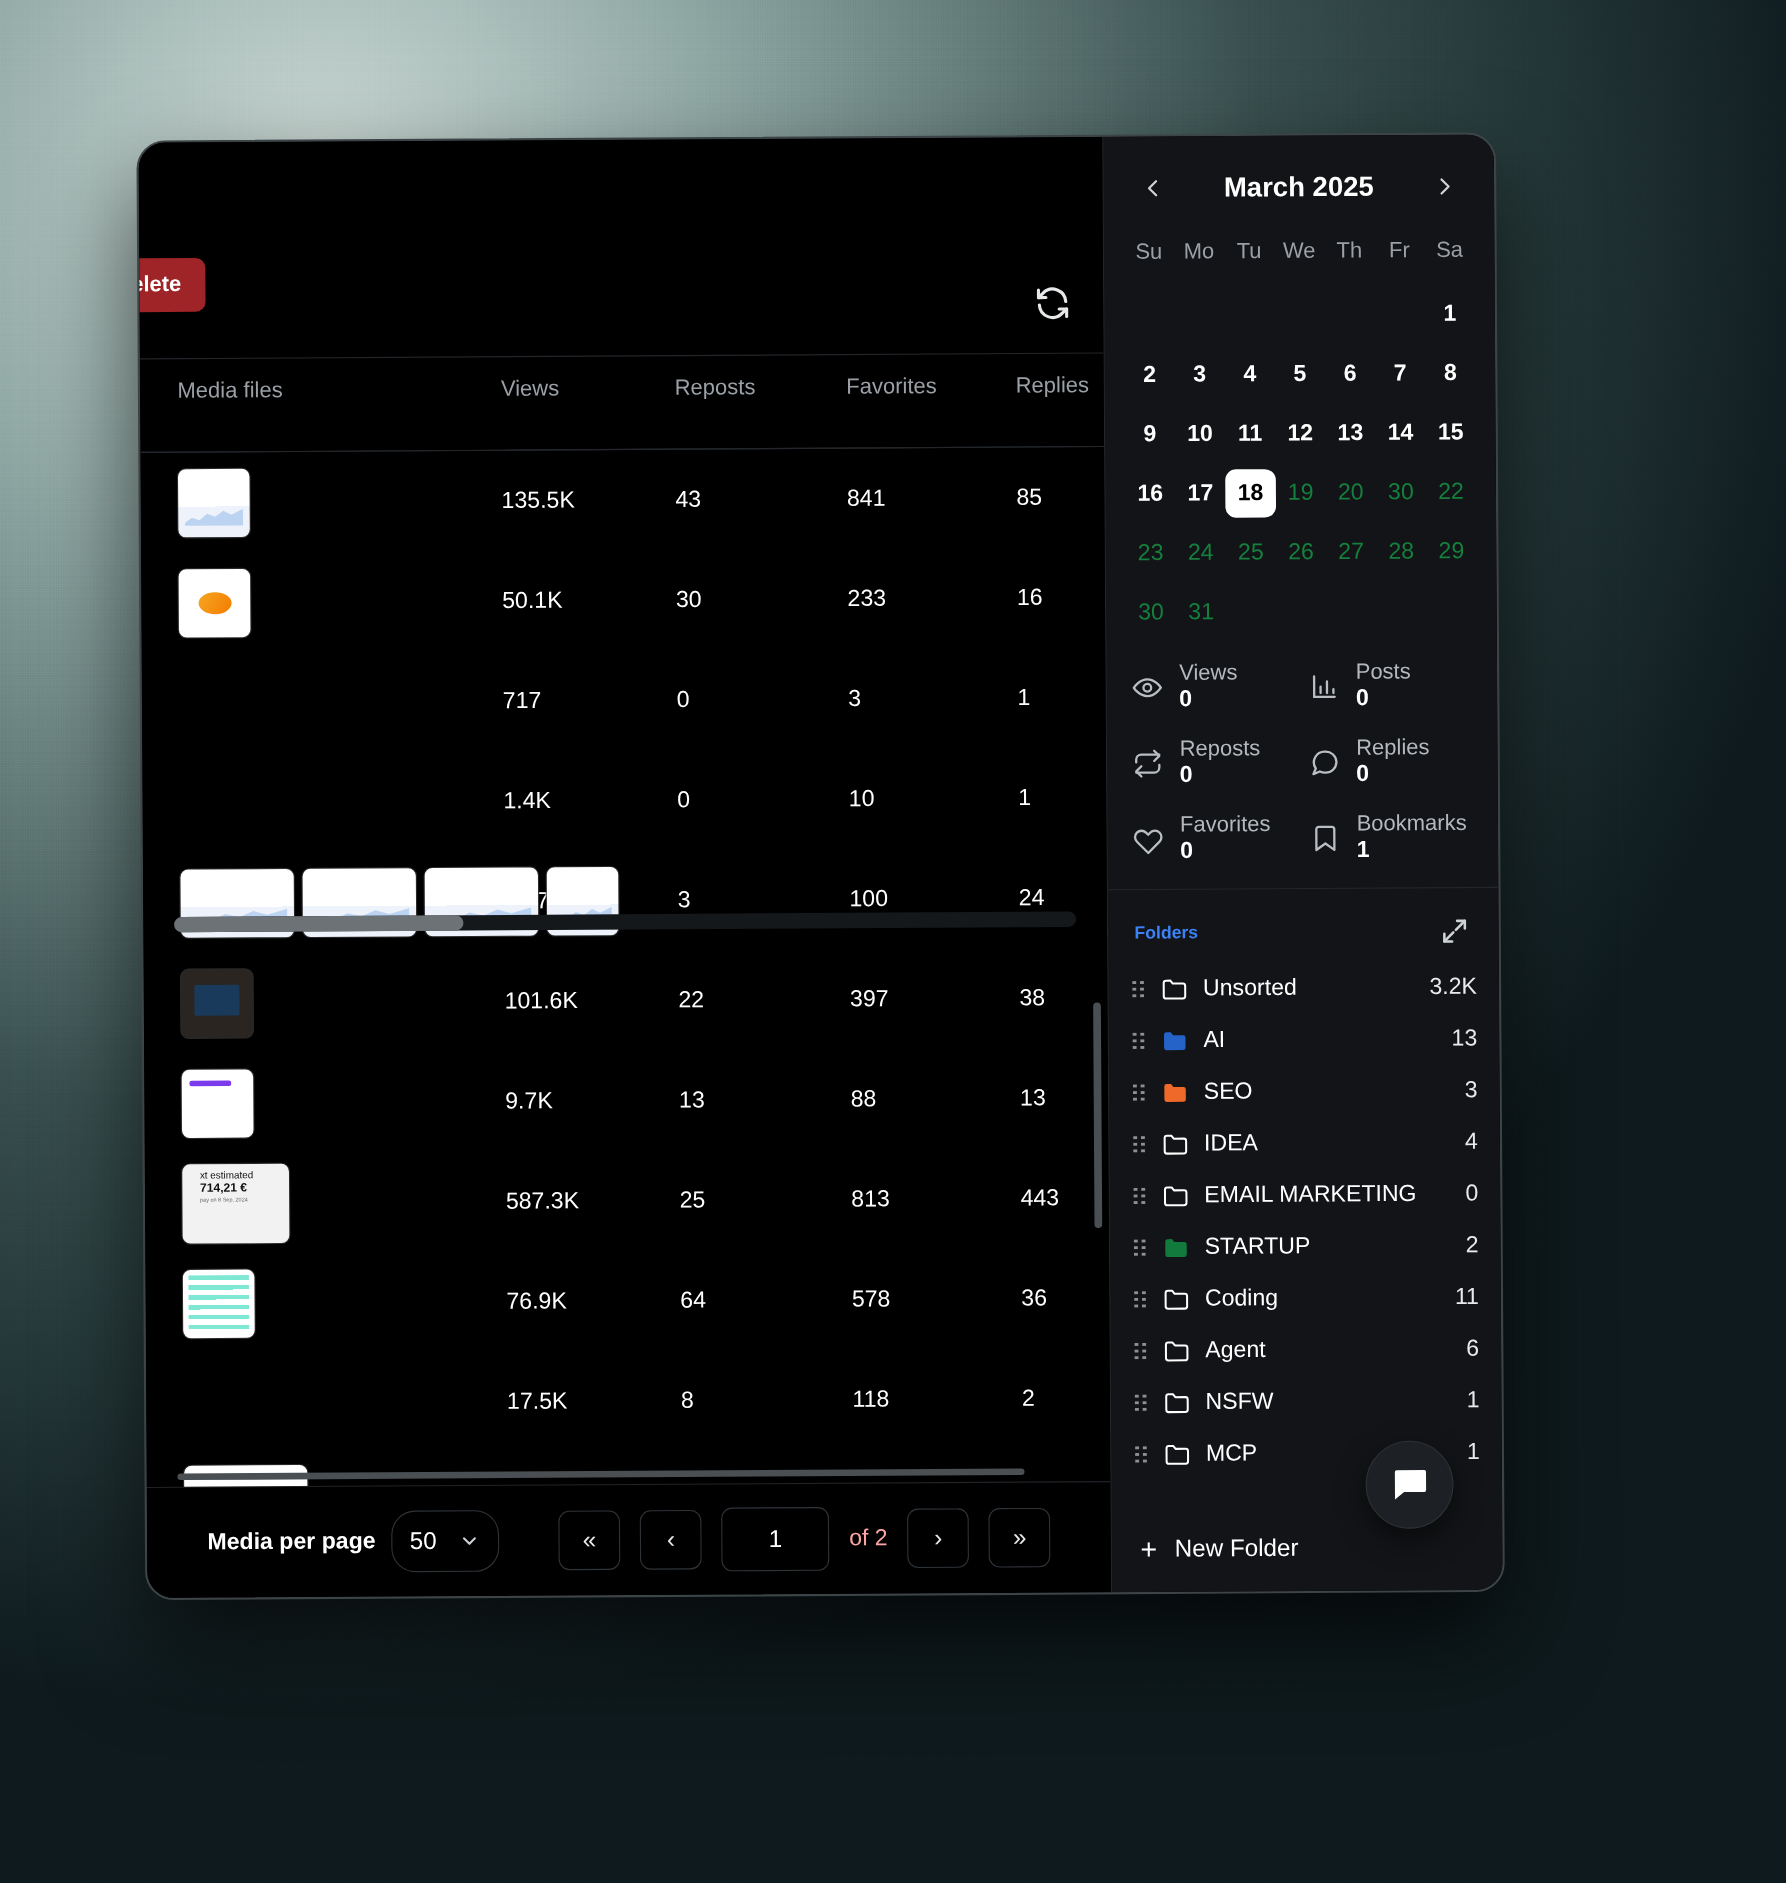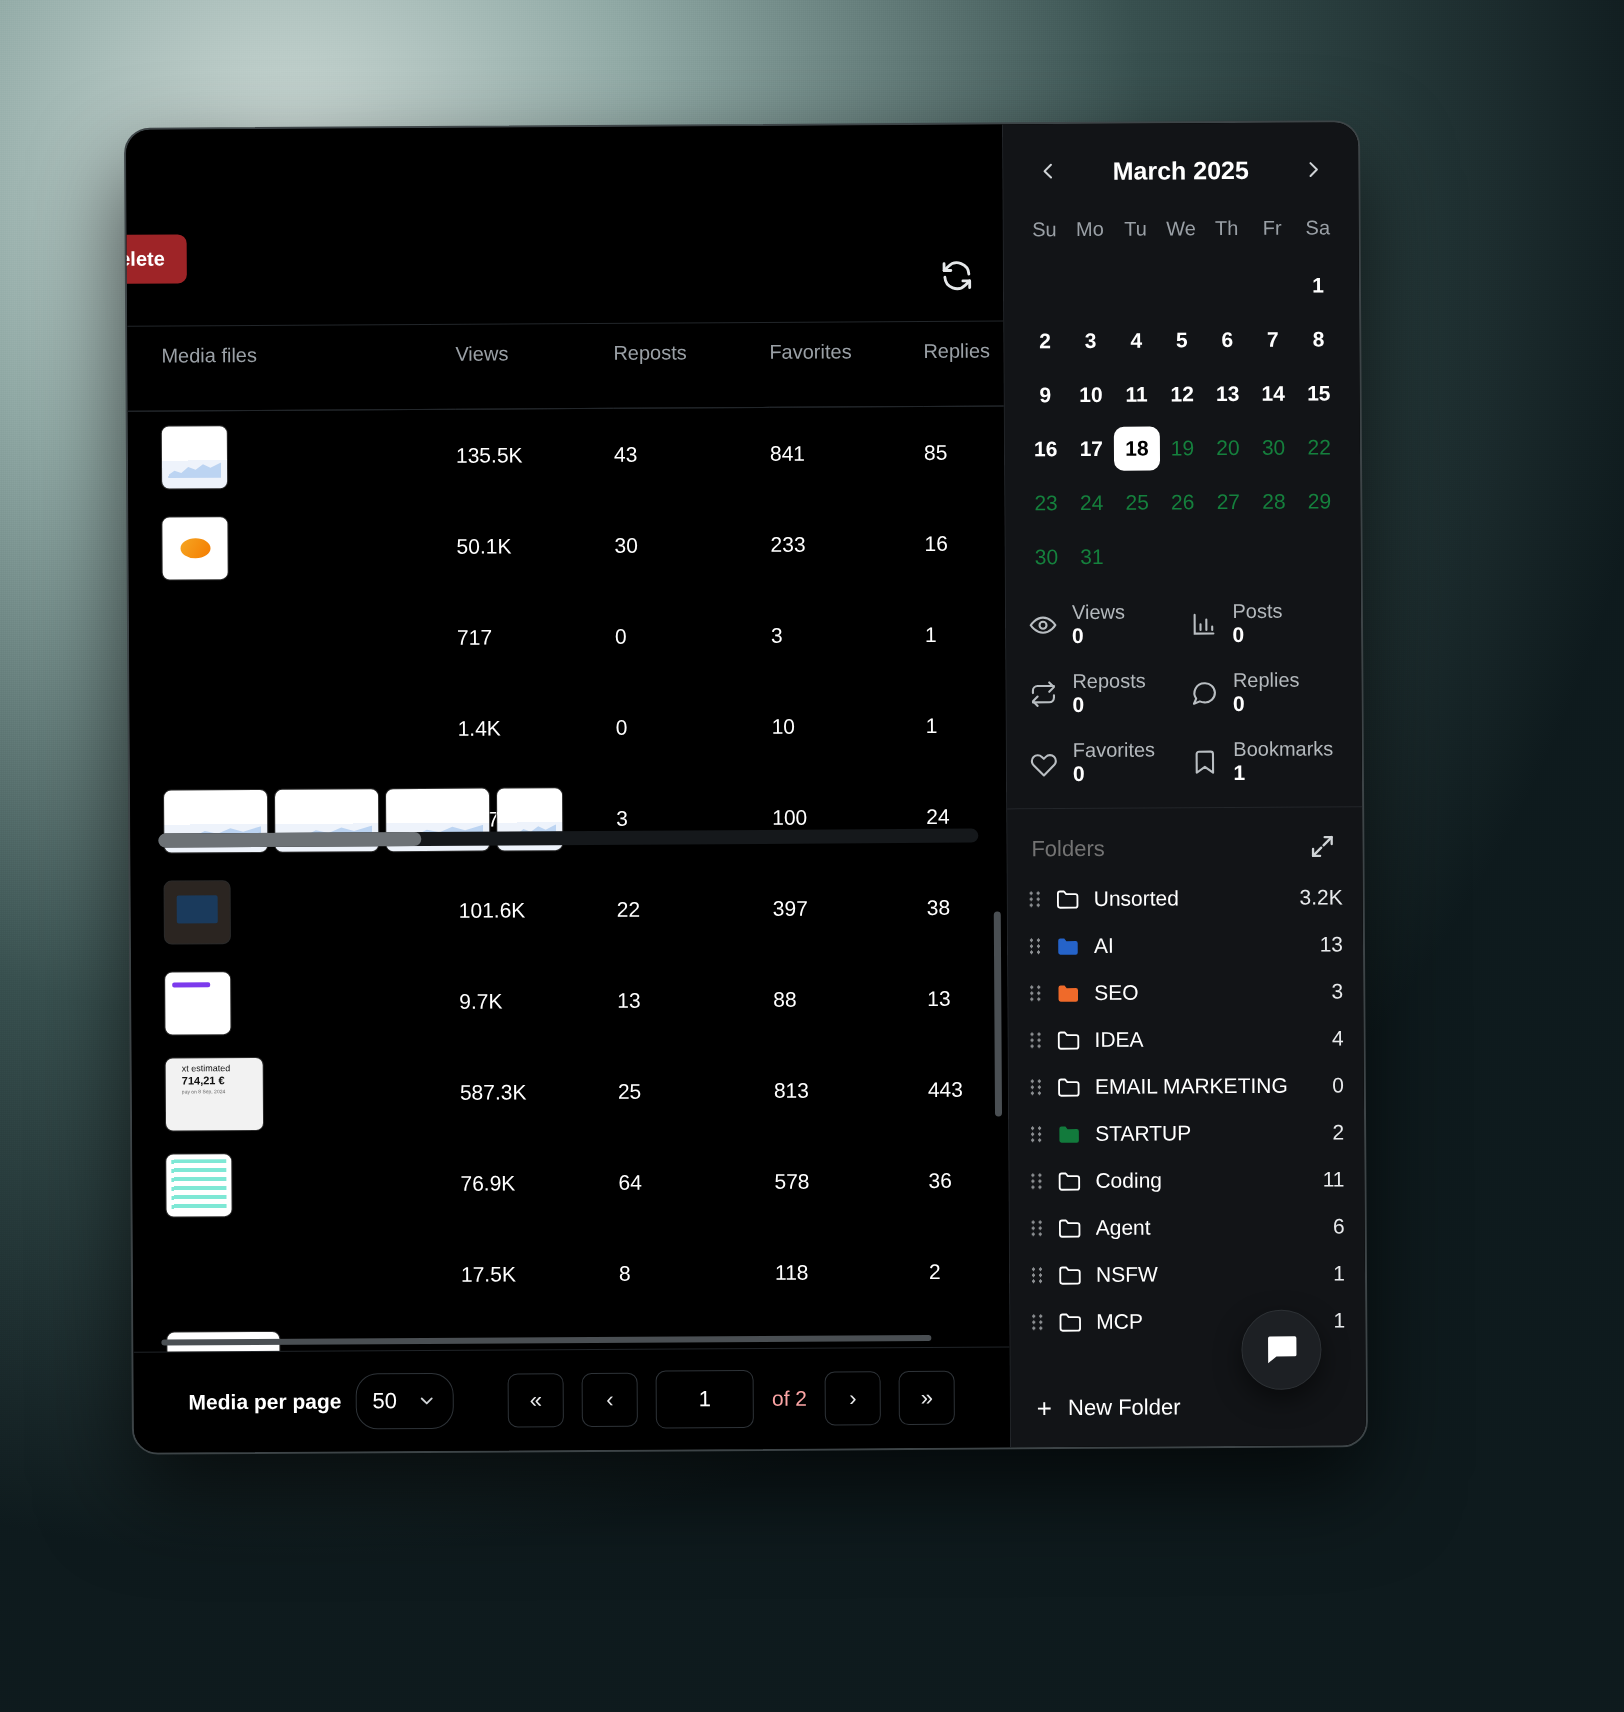--- a/index.html
+++ b/index.html
@@ -187,21 +187,21 @@
   .stat{display:flex;align-items:center;gap:14px;}
   .stat .ico{width:30px;height:30px;flex:none;color:#b9bec2;display:flex;align-items:center;justify-content:center;}
   .stat .txt{display:flex;flex-direction:column;line-height:1.15;}
   .stat .lbl{color:#b4b9bd;font-size:20px;}
   .stat .val{color:#fff;font-size:21px;font-weight:700;}
 
   #folders-head{
     display:flex;align-items:center;justify-content:space-between;
     padding:24px 24px 10px 24px;
   }
-  #folders-title{color:#737373;font-size:22px;font-weight:400;}
+  #folders-title{color:#3b82f6;font-size:16px;font-weight:700;}
   #expand-btn{background:transparent;border:none;color:#cfd3d6;cursor:pointer;width:32px;height:32px;padding:0;}
   #folder-list{flex:1;overflow:hidden;padding:0 20px;}
   .folder{
     display:flex;align-items:center;gap:13px;height:47px;cursor:pointer;
   }
   .grip{
     width:14px;height:18px;flex:none;opacity:.65;
     background-image:radial-gradient(#cfd3d6 38%,transparent 40%);
     background-size:7px 6px;
   }

